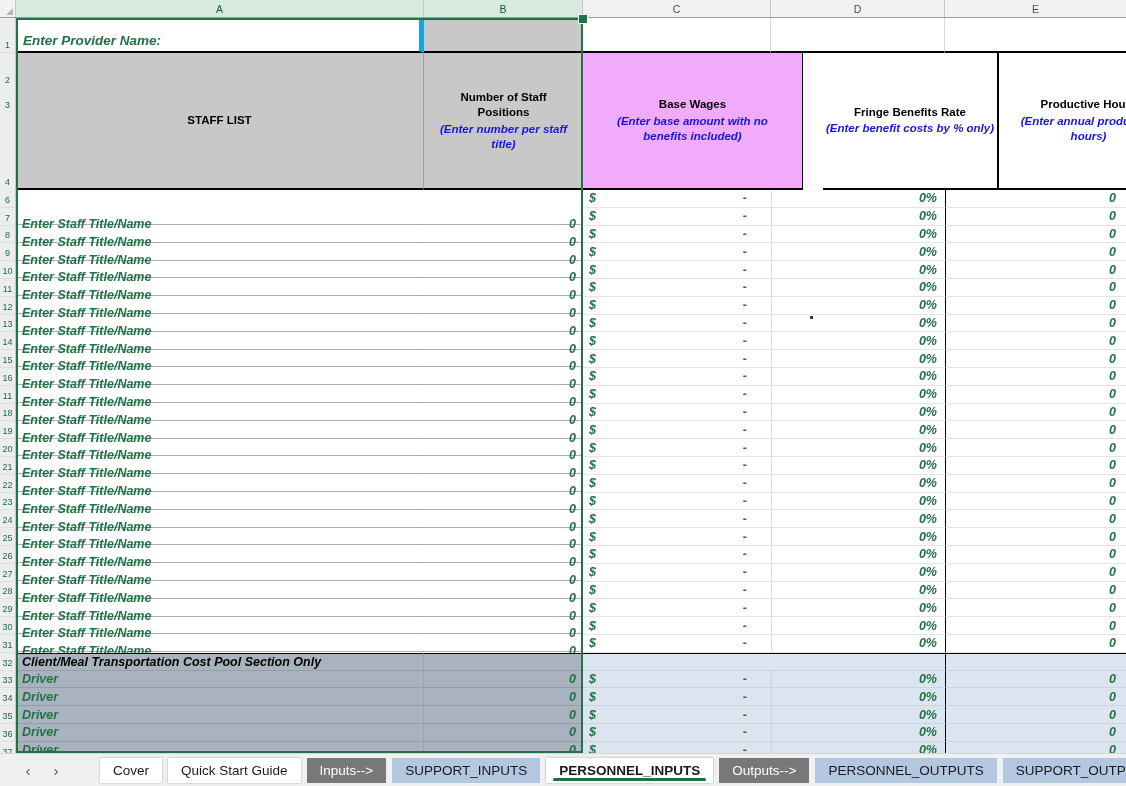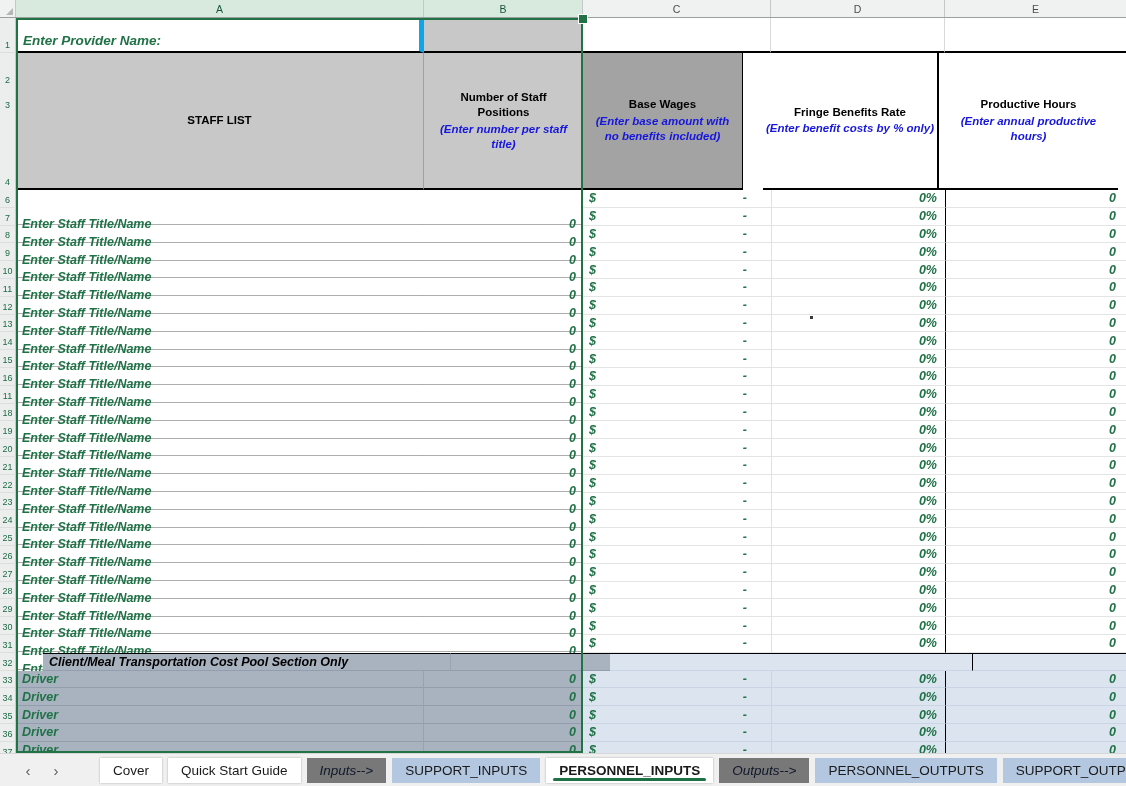--- a/index.html
+++ b/index.html
@@ -38,40 +38,40 @@
   .rh-col{width:16px;box-sizing:border-box;background:#ebeeed;border-right:1px solid #c5c8c9;
       position:relative;font-size:9px;color:#1e6b47;flex:none;}
   .rh-col span{position:absolute;width:100%;text-align:center;}
   .rn2{top:22px}.rn3{top:47px}.rn4{bottom:3px}
   .hcell{box-sizing:border-box;display:flex;flex-direction:column;align-items:center;justify-content:center;
       text-align:center;border-bottom:2px solid #000;flex:none;}
   .htitle{font-weight:bold;font-size:11.5px;color:#000;line-height:1.35;}
   .hnote{font-weight:bold;font-style:italic;font-size:11.5px;color:#1616dd;line-height:1.3;margin-top:1px;}
   .hA{width:408px;background:#c8c8c8;border-right:1px solid #a0a0a0;padding:0 36px;}
   .hB{width:159px;background:#c8c8c8;padding:0 10px;}
-  .hC{width:160px;background:#a3a3a3;border-right:1px solid #000;padding:11px 12px;}
+  .hC{width:220px;background:#f0abfc;border-right:1px solid #000;padding:11px 12px;}
   .hD{width:174px;background:#fff;padding:0 2px;margin-left:20px;}
   .hE{width:181px;background:#fff;border-left:2px solid #000;padding:0 16px;}
 
   
   .drow{height:17.8px;}
   .cA{width:408px;padding-left:6px;}
   .cB{width:159px;justify-content:flex-end;padding-right:7px;}
   .cC{width:188px;justify-content:space-between;padding-left:6px;padding-right:24px;}
   .cD{width:174px;justify-content:flex-end;padding-right:8px;}
   .cE{width:181px;justify-content:flex-end;padding-right:10px;border-left:1px solid #000;}
   .r-staff .cA,.r-staff .cB{background:#c8c8c8;border-bottom:1px solid #aeaeae;margin-top:34px;}
   .r-staff .cA{border-right:1px solid #a0a0a0;}
   .r-staff .cC,.r-staff .cD,.r-staff .cE{background:#fff;border-bottom:1px solid #e4e4e4;}
   .r-staff .cD{border-left:1px solid #e0e0e0;}
 
   
   .r-sec .cell{border-top:1px solid #000;}
   .r-sec .cA,.r-sec .cB{background:#a9b3c0;border-bottom:1px solid #929ead;}
-  .r-sec .cA{border-right:1px solid #98a3b1;color:#000;font-weight:bold;font-style:italic;margin-left:27px;}
+  .r-sec .cA{border-right:1px solid #98a3b1;color:#000;font-weight:bold;font-style:italic;}
   .r-sec .cC,.r-sec .cD,.r-sec .cE{background:#dce5ef;border-bottom:1px solid #c9d5e4;}
   .r-drv .cA,.r-drv .cB{background:#a9b3c0;border-bottom:1px solid #929ead;}
   .r-drv .cA{border-right:1px solid #98a3b1;}
   .r-drv .cC,.r-drv .cD,.r-drv .cE{background:#dce5ef;border-bottom:1px solid #c9d5e4;}
   .r-drv .cD{border-left:1px solid #c9d5e4;}
 
   
   .sel-overlay{position:absolute;left:16px;top:18px;width:567px;height:735px;
       border:2px solid #217346;pointer-events:none;z-index:5;box-sizing:border-box;}
   .fill-handle{position:absolute;left:578px;top:14px;width:8px;height:8px;background:#217346;
@@ -79,21 +79,21 @@
   .stray-dot{position:absolute;left:810px;top:316px;width:3px;height:3px;background:#3a3a3a;z-index:4;}
 
   
   .tabbar{height:33px;background:#f0f0f0;display:flex;align-items:center;padding-left:14px;
       border-top:1px solid #d6d6d6;box-sizing:border-box;overflow:hidden;}
   .navarrow{color:#5a5a5a;font-size:15px;width:28px;text-align:center;flex:none;cursor:default;}
   .tabs{display:flex;align-items:center;margin-left:30px;gap:6px;}
   .tab{height:25px;display:flex;align-items:center;padding:0 13px;font-size:13.5px;color:#1a1a1a;
       border-radius:0;position:relative;white-space:nowrap;flex:none;}
   .tab.white{background:#fff;box-shadow:0 0 2px rgba(0,0,0,.3);}
-  .tab.dark{background:#787878;color:#0f172a;font-style:italic;}
+  .tab.dark{background:#787878;color:#ffffff;}
   .tab.blue{background:#b4c7e0;}
   .tab.active{background:#fff;font-weight:bold;box-shadow:0 0 2px rgba(0,0,0,.3);}
   .tab.active::after{content:"";position:absolute;left:7px;right:7px;bottom:2px;height:3px;
       background:#1e7145;border-radius:2px;}
 </style>
 </head>
 <body>
 
 <div class="sheet">
 

